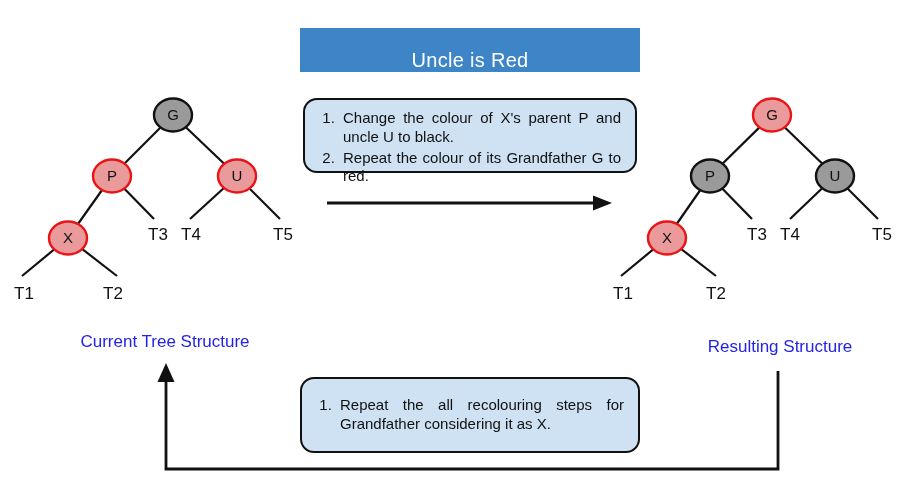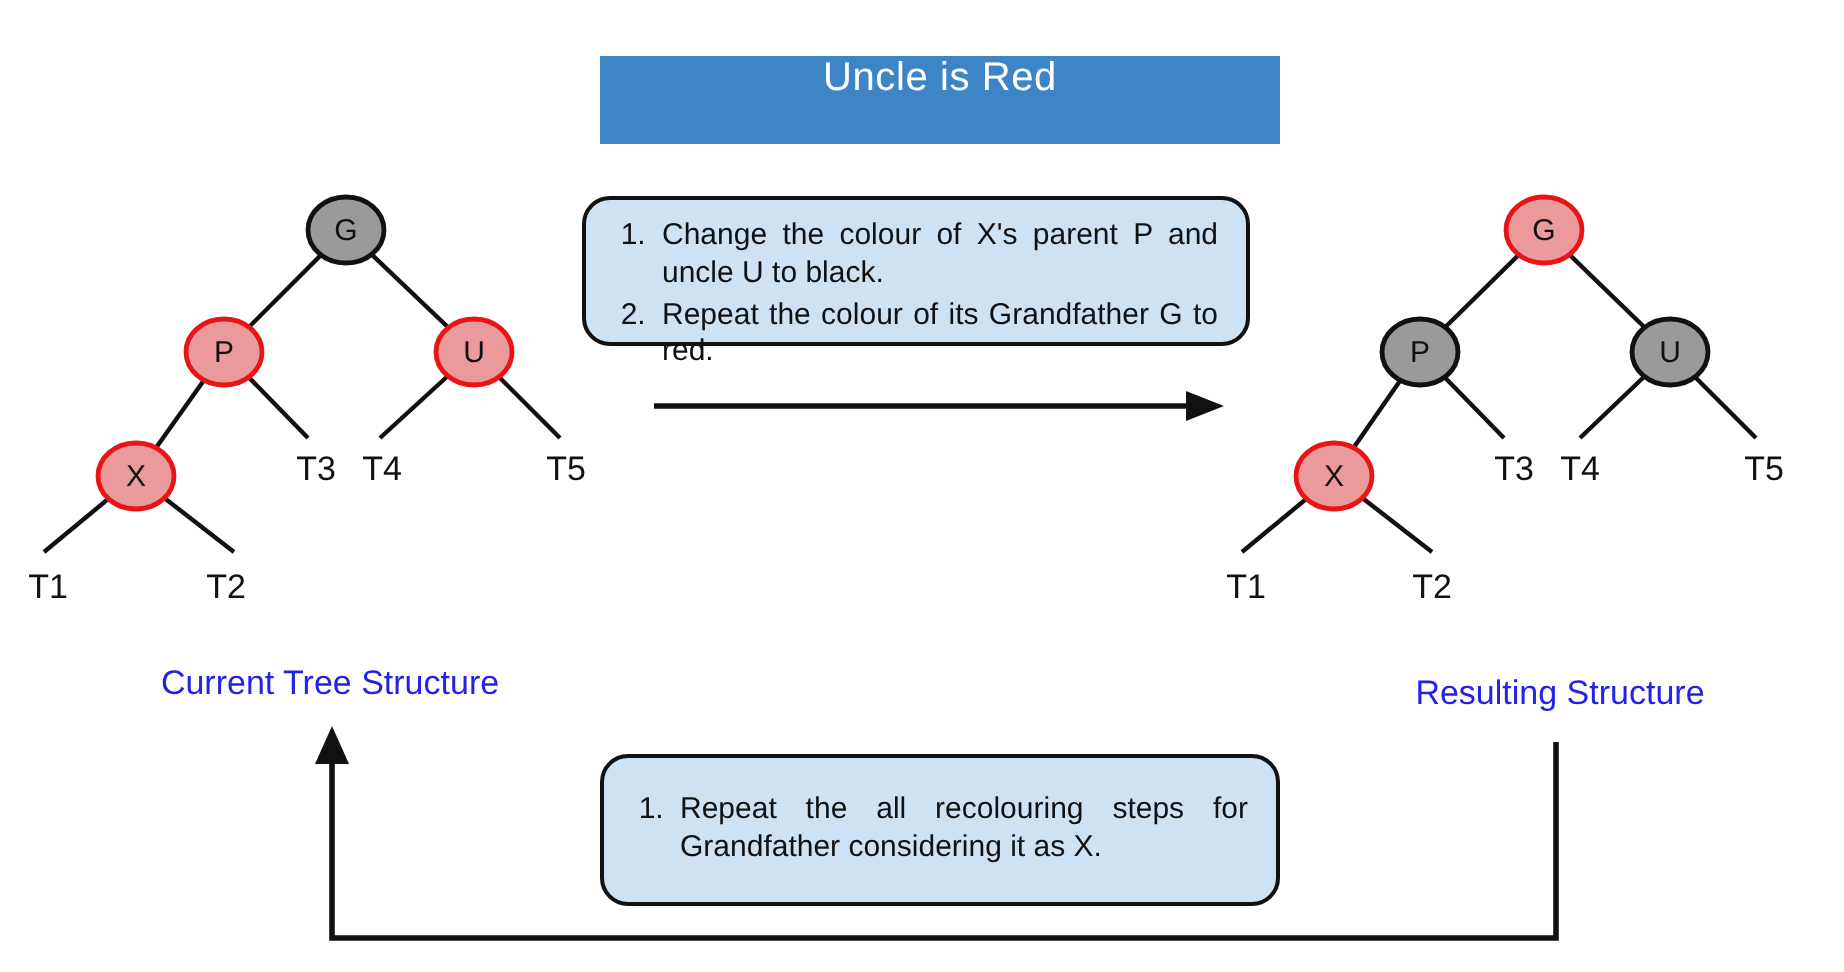--- a/index.html
+++ b/index.html
@@ -12,28 +12,28 @@
   .arrow-line{stroke:#111;stroke-width:2.8;fill:none;}
   .arrow-head{fill:#111;stroke:none;}
   .node{stroke-width:2.4;}
   .n-red{fill:var(--node-red-fill,#ea9a9a);stroke:var(--node-red-stroke,#e81416);}
   .n-black{fill:var(--node-black-fill,#9a9a9a);stroke:var(--node-black-stroke,#111111);}
   .node-label{font-size:15px;fill:#111;text-anchor:middle;font-family:"Liberation Sans",sans-serif;}
   .leaf-label{font-size:17px;fill:#111;text-anchor:middle;font-family:"Liberation Sans",sans-serif;}
   .title-bar{
     position:absolute;left:300px;top:28px;width:340px;height:44px;
     background:var(--title-bg,#3d85c6);color:#fff;
-    display:flex;align-items:flex-start;justify-content:center;
+    display:flex;align-items:flex-end;justify-content:center;
     font-size:20px;letter-spacing:.3px;
   }
   .info-box{
     position:absolute;background:var(--box-bg,#cfe2f3);
     border:2.4px solid #111;border-radius:14px;box-sizing:border-box;
   }
-  .steps-box{left:291px;top:98px;width:334px;height:75px;}
+  .steps-box{left:303px;top:98px;width:334px;height:75px;}
   .repeat-box{left:300px;top:377px;width:340px;height:76px;}
   .info-box ol{
     margin:9px 0 0 0;padding:0 14px 0 34px;
     font-size:15px;line-height:1.25;color:#111;
   }
   .repeat-box ol{margin-top:17px;}
   .info-box li{text-align:justify;margin-bottom:2px;padding-left:4px;}
   .caption{
     position:absolute;width:220px;text-align:center;
     color:var(--label-blue,#2323e8);font-size:17px;

